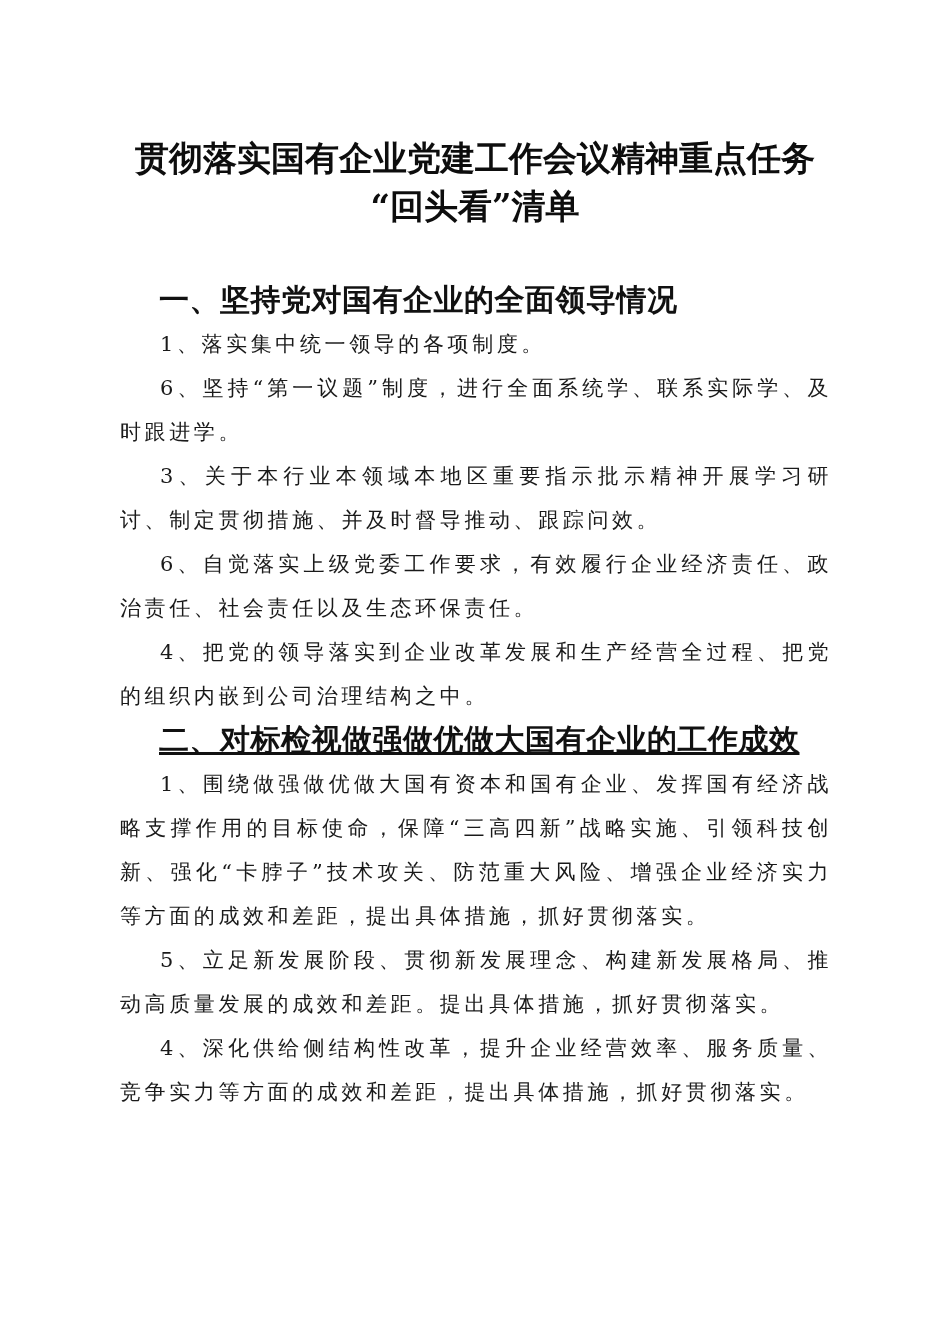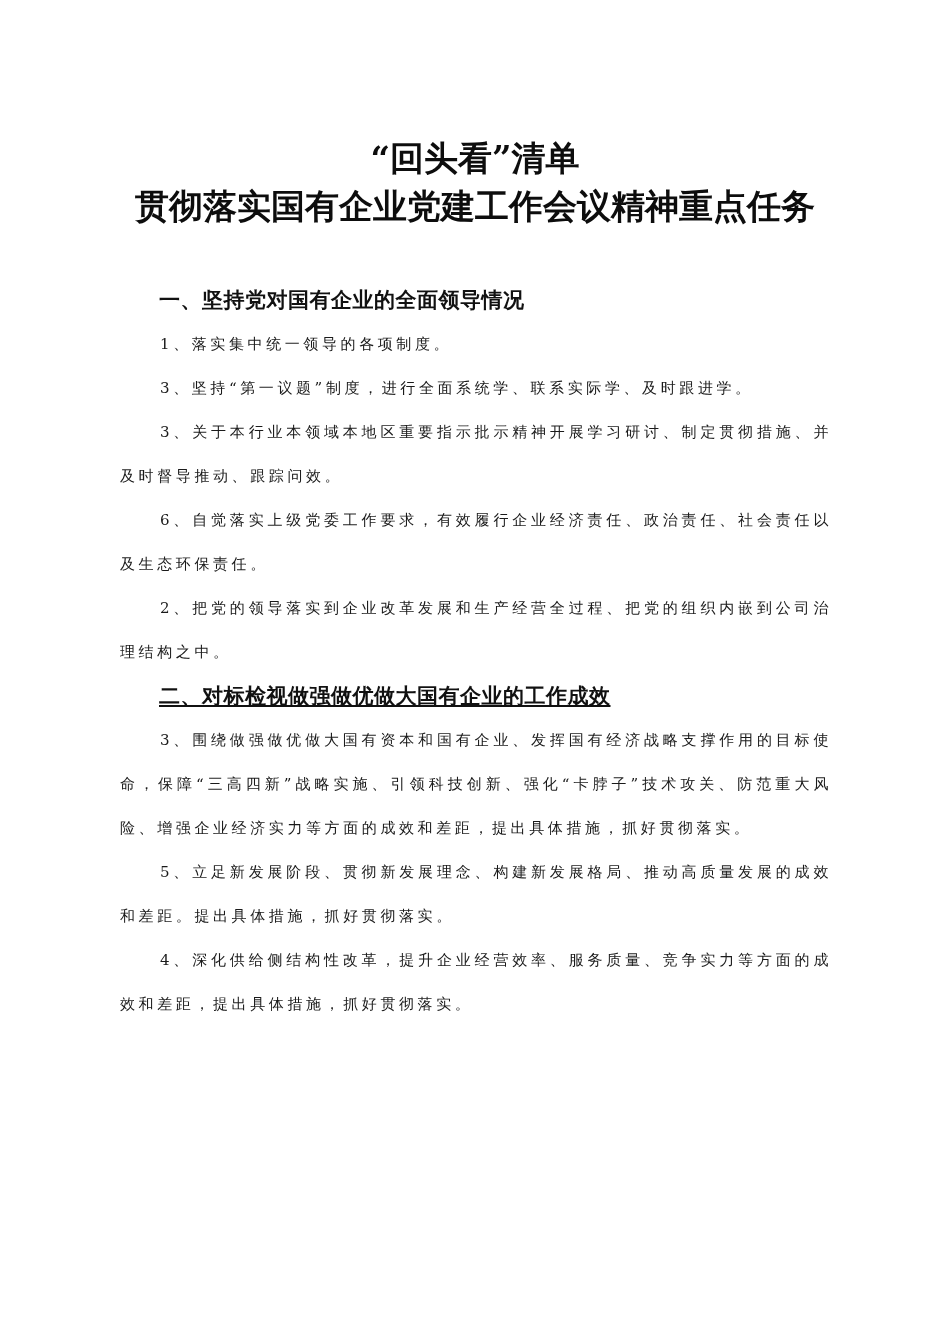--- a/index.html
+++ b/index.html
@@ -41,62 +41,62 @@
     }
     .body {
       position: absolute;
       left: 120px;
       top: 278px;
       width: 712px;
     }
     .heading {
       font-family: "DejaVu Sans", "Liberation Sans", sans-serif;
       font-weight: bold;
-      font-size: 21px;
+      font-size: 30px;
       line-height: 44px;
       text-indent: 39px;
       white-space: nowrap;
       color: #111;
       letter-spacing: 0.5px;
     }
     .para {
       font-family: "DejaVu Serif", "Liberation Serif", serif;
-      font-size: 15px;
+      font-size: 21px;
       line-height: 44px;
       text-indent: 40px;
       letter-spacing: 3.6px;
       text-align: justify;
       color: #1a1a1a;
       margin: 0;
     }
     .h1 { margin-top: 0px; }
     .h2 { margin-top: 0px; text-decoration: underline; }
   </style>
 </head>
 <body>
 
 <div class="page">
 
   <div class="title">
+    <span class="title-line">贯彻落实国有企业党建工作会议精神重点任务</span>
     <span class="title-line">“回头看”清单</span>
-    <span class="title-line">贯彻落实国有企业党建工作会议精神重点任务</span>
   </div>
 
   <div class="body">
 
     <div class="section">
       <div class="heading h1">一、坚持党对国有企业的全面领导情况</div>
       <p class="para">1、落实集中统一领导的各项制度。</p>
-      <p class="para">3、坚持“第一议题”制度，进行全面系统学、联系实际学、及时跟进学。</p>
+      <p class="para">6、坚持“第一议题”制度，进行全面系统学、联系实际学、及时跟进学。</p>
       <p class="para">3、关于本行业本领域本地区重要指示批示精神开展学习研讨、制定贯彻措施、并及时督导推动、跟踪问效。</p>
       <p class="para">6、自觉落实上级党委工作要求，有效履行企业经济责任、政治责任、社会责任以及生态环保责任。</p>
-      <p class="para">2、把党的领导落实到企业改革发展和生产经营全过程、把党的组织内嵌到公司治理结构之中。</p>
+      <p class="para">4、把党的领导落实到企业改革发展和生产经营全过程、把党的组织内嵌到公司治理结构之中。</p>
     </div>
 
     <div class="section">
       <div class="heading h2">二、对标检视做强做优做大国有企业的工作成效</div>
-      <p class="para">3、围绕做强做优做大国有资本和国有企业、发挥国有经济战略支撑作用的目标使命，保障“三高四新”战略实施、引领科技创新、强化“卡脖子”技术攻关、防范重大风险、增强企业经济实力等方面的成效和差距，提出具体措施，抓好贯彻落实。</p>
+      <p class="para">1、围绕做强做优做大国有资本和国有企业、发挥国有经济战略支撑作用的目标使命，保障“三高四新”战略实施、引领科技创新、强化“卡脖子”技术攻关、防范重大风险、增强企业经济实力等方面的成效和差距，提出具体措施，抓好贯彻落实。</p>
       <p class="para">5、立足新发展阶段、贯彻新发展理念、构建新发展格局、推动高质量发展的成效和差距。提出具体措施，抓好贯彻落实。</p>
       <p class="para">4、深化供给侧结构性改革，提升企业经营效率、服务质量、竞争实力等方面的成效和差距，提出具体措施，抓好贯彻落实。</p>
     </div>
 
   </div>
 </div>
 
 </body></html>

